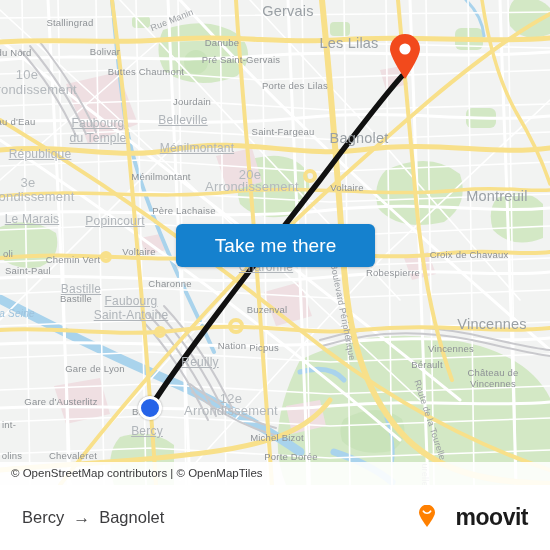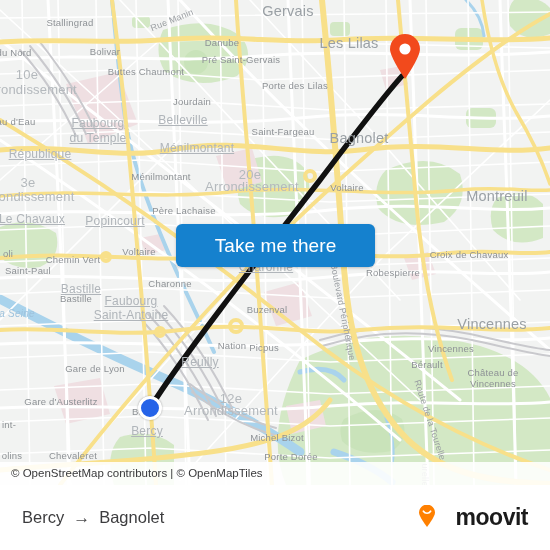--- a/index.html
+++ b/index.html
@@ -305,21 +305,21 @@
         <div class="map-label lbl-area" style="left: 40px; top: 154px;">République</div>
         <div class="map-label lbl-area" style="left: 98px; top: 123px;">Faubourg</div>
         <div class="map-label lbl-area" style="left: 98px; top: 138px;">du Temple</div>
         <div class="map-label lbl-area" style="left: 197px; top: 148px;">Ménilmontant</div>
         <div class="map-label lbl-place" style="left: 161px; top: 176px;">Ménilmontant</div>
         <div class="map-label lbl-district" style="left: 28px; top: 182px;">3e</div>
         <div class="map-label lbl-district" style="left: 32px; top: 196px;">rrondissement</div>
         <div class="map-label lbl-district" style="left: 250px; top: 174px;">20e</div>
         <div class="map-label lbl-district" style="left: 252px; top: 186px;">Arrondissement</div>
         <div class="map-label lbl-place" style="left: 184px; top: 210px;">Père Lachaise</div>
-        <div class="map-label lbl-area" style="left: 32px; top: 219px;">Le Chavaux</div>
+        <div class="map-label lbl-area" style="left: 32px; top: 219px;">Le Marais</div>
         <div class="map-label lbl-area" style="left: 115px; top: 221px;">Popincourt</div>
         <div class="map-label lbl-place" style="left: 347px; top: 187px;">Voltaire</div>
         <div class="map-label lbl-town" style="left: 497px; top: 196px;">Montreuil</div>
         <div class="map-label lbl-place" style="left: 139px; top: 251px;">Voltaire</div>
         <div class="map-label lbl-place" style="left: 73px; top: 259px;">Chemin Vert</div>
         <div class="map-label lbl-place" style="left: 8px; top: 253px;">oli</div>
         <div class="map-label lbl-place" style="left: 28px; top: 270px;">Saint-Paul</div>
         <div class="map-label lbl-area" style="left: 266px; top: 267px;">Charonne</div>
         <div class="map-label lbl-place" style="left: 469px; top: 254px;">Croix de Chavaux</div>
         <div class="map-label lbl-place" style="left: 393px; top: 272px;">Robespierre</div>

